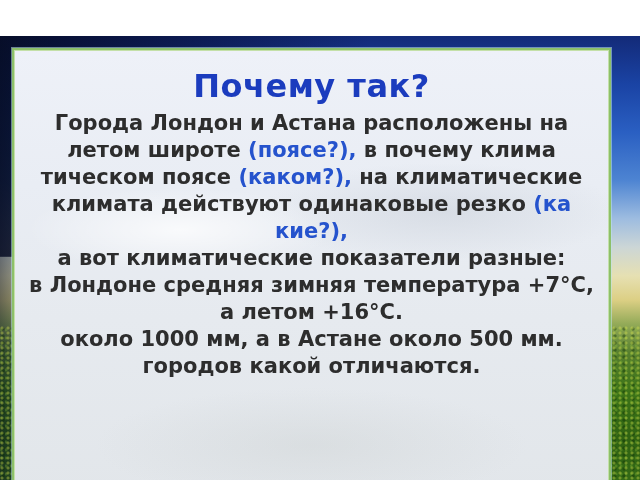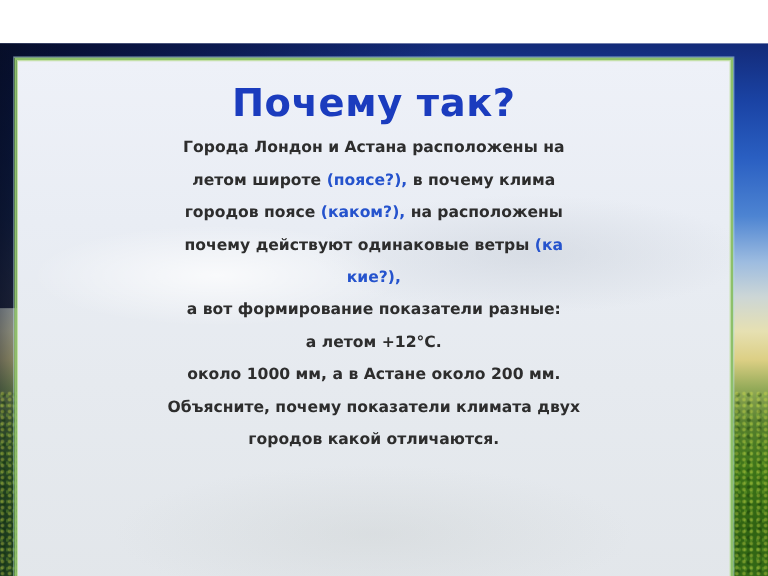--- a/index.html
+++ b/index.html
@@ -75,42 +75,42 @@
     text-align: center;
     font-size: 32px;
     font-weight: bold;
     letter-spacing: .5px;
   }
   .body-text {
     position: relative;
     margin-top: 2px;
     padding: 0 2px;
     text-align: center;
-    font-size: 13px;
+    font-size: 21px;
     font-weight: bold;
   }
   .body-text .line {
     line-height: 27px;
     white-space: nowrap;
   }
 </style>
 </head>
 <body>
 
 <div class="stage">
   <div class="backdrop"></div>
   <div class="grass-texture"></div>
   <div class="panel" style="border-color: rgb(141, 192, 106);">
     <div class="title" style="color: rgb(27, 60, 190);">Почему так?</div>
     <div class="body-text" style="color: rgb(45, 45, 45);">
         <div class="line"><span>Города Лондон и Астана расположены на</span></div>
         <div class="line"><span>летом широте </span><span style="color: rgb(37, 83, 205);">(поясе?),</span><span> в почему клима</span></div>
-        <div class="line"><span>городов поясе </span><span style="color: rgb(37, 83, 205);">(каком?),</span><span> на расположены</span></div>
-        <div class="line"><span>почему действуют одинаковые ветры </span><span style="color: rgb(37, 83, 205);">(ка</span></div>
+        <div class="line"><span>тическом поясе </span><span style="color: rgb(37, 83, 205);">(каком?),</span><span> на климатические</span></div>
+        <div class="line"><span>климата действуют одинаковые резко </span><span style="color: rgb(37, 83, 205);">(ка</span></div>
         <div class="line"><span style="color: rgb(37, 83, 205); text-align: right;">кие?),</span></div>
-        <div class="line"><span>а вот формирование показатели разные:</span></div>
-        <div class="line"><span>а летом +12°С.</span></div>
-        <div class="line"><span>около 1000 мм, а в Астане около 200 мм.</span></div>
-        <div class="line"><span>Объясните, почему показатели климата двух</span></div>
+        <div class="line"><span>а вот климатические показатели разные:</span></div>
+        <div class="line"><span>в Лондоне средняя зимняя температура +7°С,</span></div>
+        <div class="line"><span>а летом +16°С.</span></div>
+        <div class="line"><span>около 1000 мм, а в Астане около 500 мм.</span></div>
         <div class="line"><span>городов какой отличаются.</span></div>
       </div>
   </div>
 </div>
 
 </body></html>

